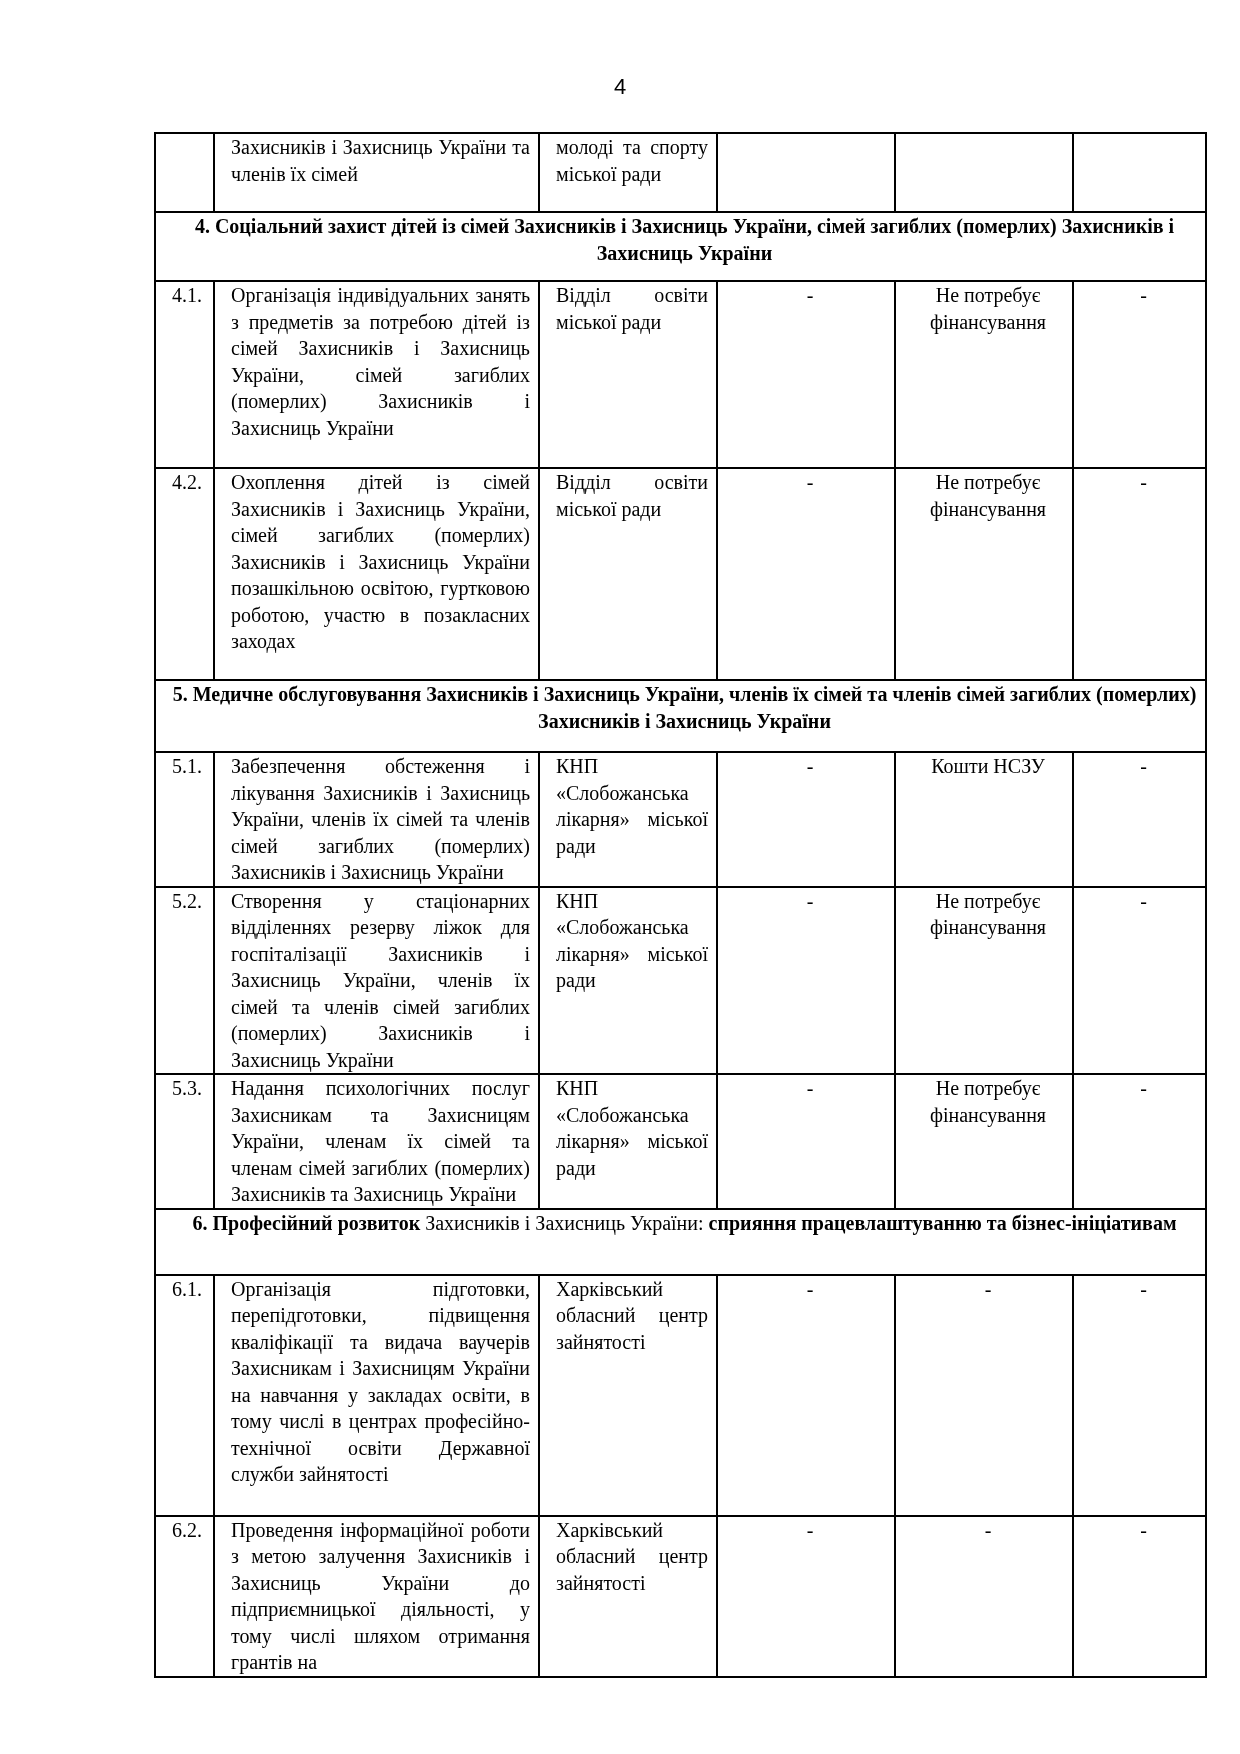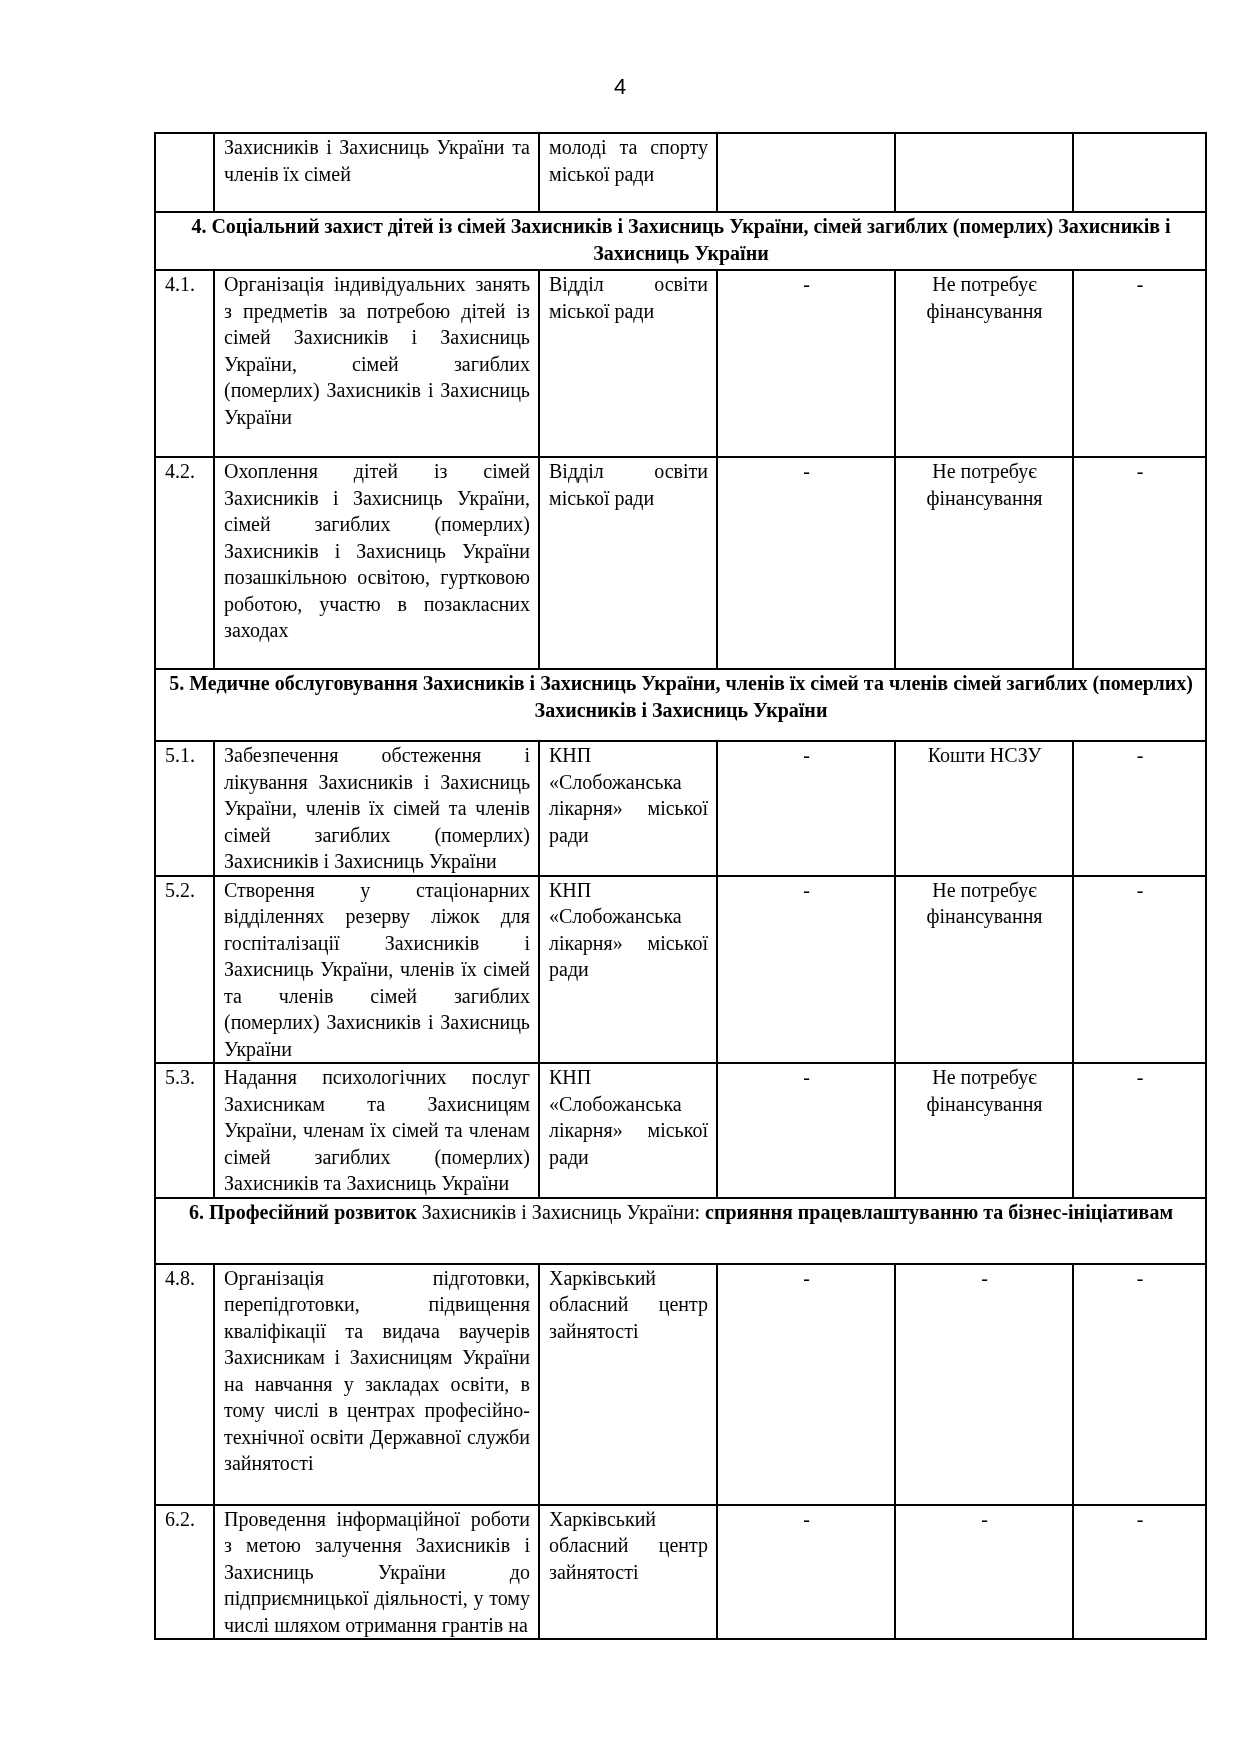--- a/index.html
+++ b/index.html
@@ -2,21 +2,21 @@
 <html><head>
 <meta charset="utf-8">
 <style>
   html, body { margin: 0; padding: 0; background: #ffffff; }
   body { width: 1240px; height: 1754px; position: relative; overflow: hidden;
          font-family: "Liberation Serif", "DejaVu Serif", serif; color: #000; }
   .page-number { position: absolute; top: 74px; left: 0; width: 1240px; text-align: center;
          font-family: "Liberation Sans", "DejaVu Sans", sans-serif; font-size: 22px; }
   table.plan { position: absolute; top: 132px; left: 154px; width: 1051px;
          border-collapse: collapse; table-layout: fixed; font-size: 20px; line-height: 26.5px; }
-  table.plan td { border: 2px solid #000; vertical-align: top; padding: 0 8px 0 9px; }
+  table.plan td { border: 2px solid #000; vertical-align: top; padding: 0 8px 0 16px; }
   col.c-num { width: 59px; } col.c-task { width: 325px; } col.c-exec { width: 178px; }
   col.c-term { width: 178px; } col.c-fund { width: 178px; } col.c-sum { width: 133px; }
   td.num { text-align: left; padding: 0 2px; }
   td.task { text-align: justify; text-align-last: left; }
   td.exec { text-align: justify; text-align-last: left; }
   td.center { text-align: center; }
   td.section { text-align: center; font-weight: bold; padding: 0 10px; }
   .normal { font-weight: normal; }
 </style>
 </head>
@@ -36,21 +36,21 @@
   <tbody>
     <tr style="height:79px">
       <td class="num"></td>
       <td class="task">Захисників і Захисниць України та членів їх сімей</td>
       <td class="exec">молоді та спорту міської ради</td>
       <td class="center"></td>
       <td class="center"></td>
       <td class="center"></td>
     </tr>
 
-    <tr style="height:58px">
+    <tr style="height:69px">
       <td colspan="6" class="section">4. Соціальний захист дітей із сімей Захисників і Захисниць України, сімей загиблих (померлих) Захисників і Захисниць України</td>
     </tr>
     <tr style="height:187px">
       <td class="num">4.1.</td>
       <td class="task">Організація індивідуальних занять з предметів за потребою дітей із сімей Захисників і Захисниць України, сімей загиблих (померлих) Захисників і Захисниць України</td>
       <td class="exec">Відділ освіти міської ради</td>
       <td class="center">-</td>
       <td class="center">Не потребує фінансування</td>
       <td class="center">-</td>
     </tr>
@@ -88,21 +88,21 @@
       <td class="exec">КНП «Слобожанська лікарня» міської ради</td>
       <td class="center">-</td>
       <td class="center">Не потребує фінансування</td>
       <td class="center">-</td>
     </tr>
 
     <tr style="height:66px">
       <td colspan="6" class="section"><span>6. Професійний розвиток</span><span class="normal"> Захисників і Захисниць України: </span><span>сприяння працевлаштуванню та бізнес-ініціативам</span></td>
     </tr>
     <tr style="height:241px">
-      <td class="num">4.8.</td>
+      <td class="num">6.1.</td>
       <td class="task">Організація підготовки, перепідготовки, підвищення кваліфікації та видача ваучерів Захисникам і Захисницям України на навчання у закладах освіти, в тому числі в центрах професійно-технічної освіти Державної служби зайнятості</td>
       <td class="exec">Харківський обласний центр зайнятості</td>
       <td class="center">-</td>
       <td class="center">-</td>
       <td class="center">-</td>
     </tr>
     <tr style="height:126px">
       <td class="num">6.2.</td>
       <td class="task">Проведення інформаційної роботи з метою залучення Захисників і Захисниць України до підприємницької діяльності, у тому числі шляхом отримання грантів на</td>
       <td class="exec">Харківський обласний центр зайнятості</td>

